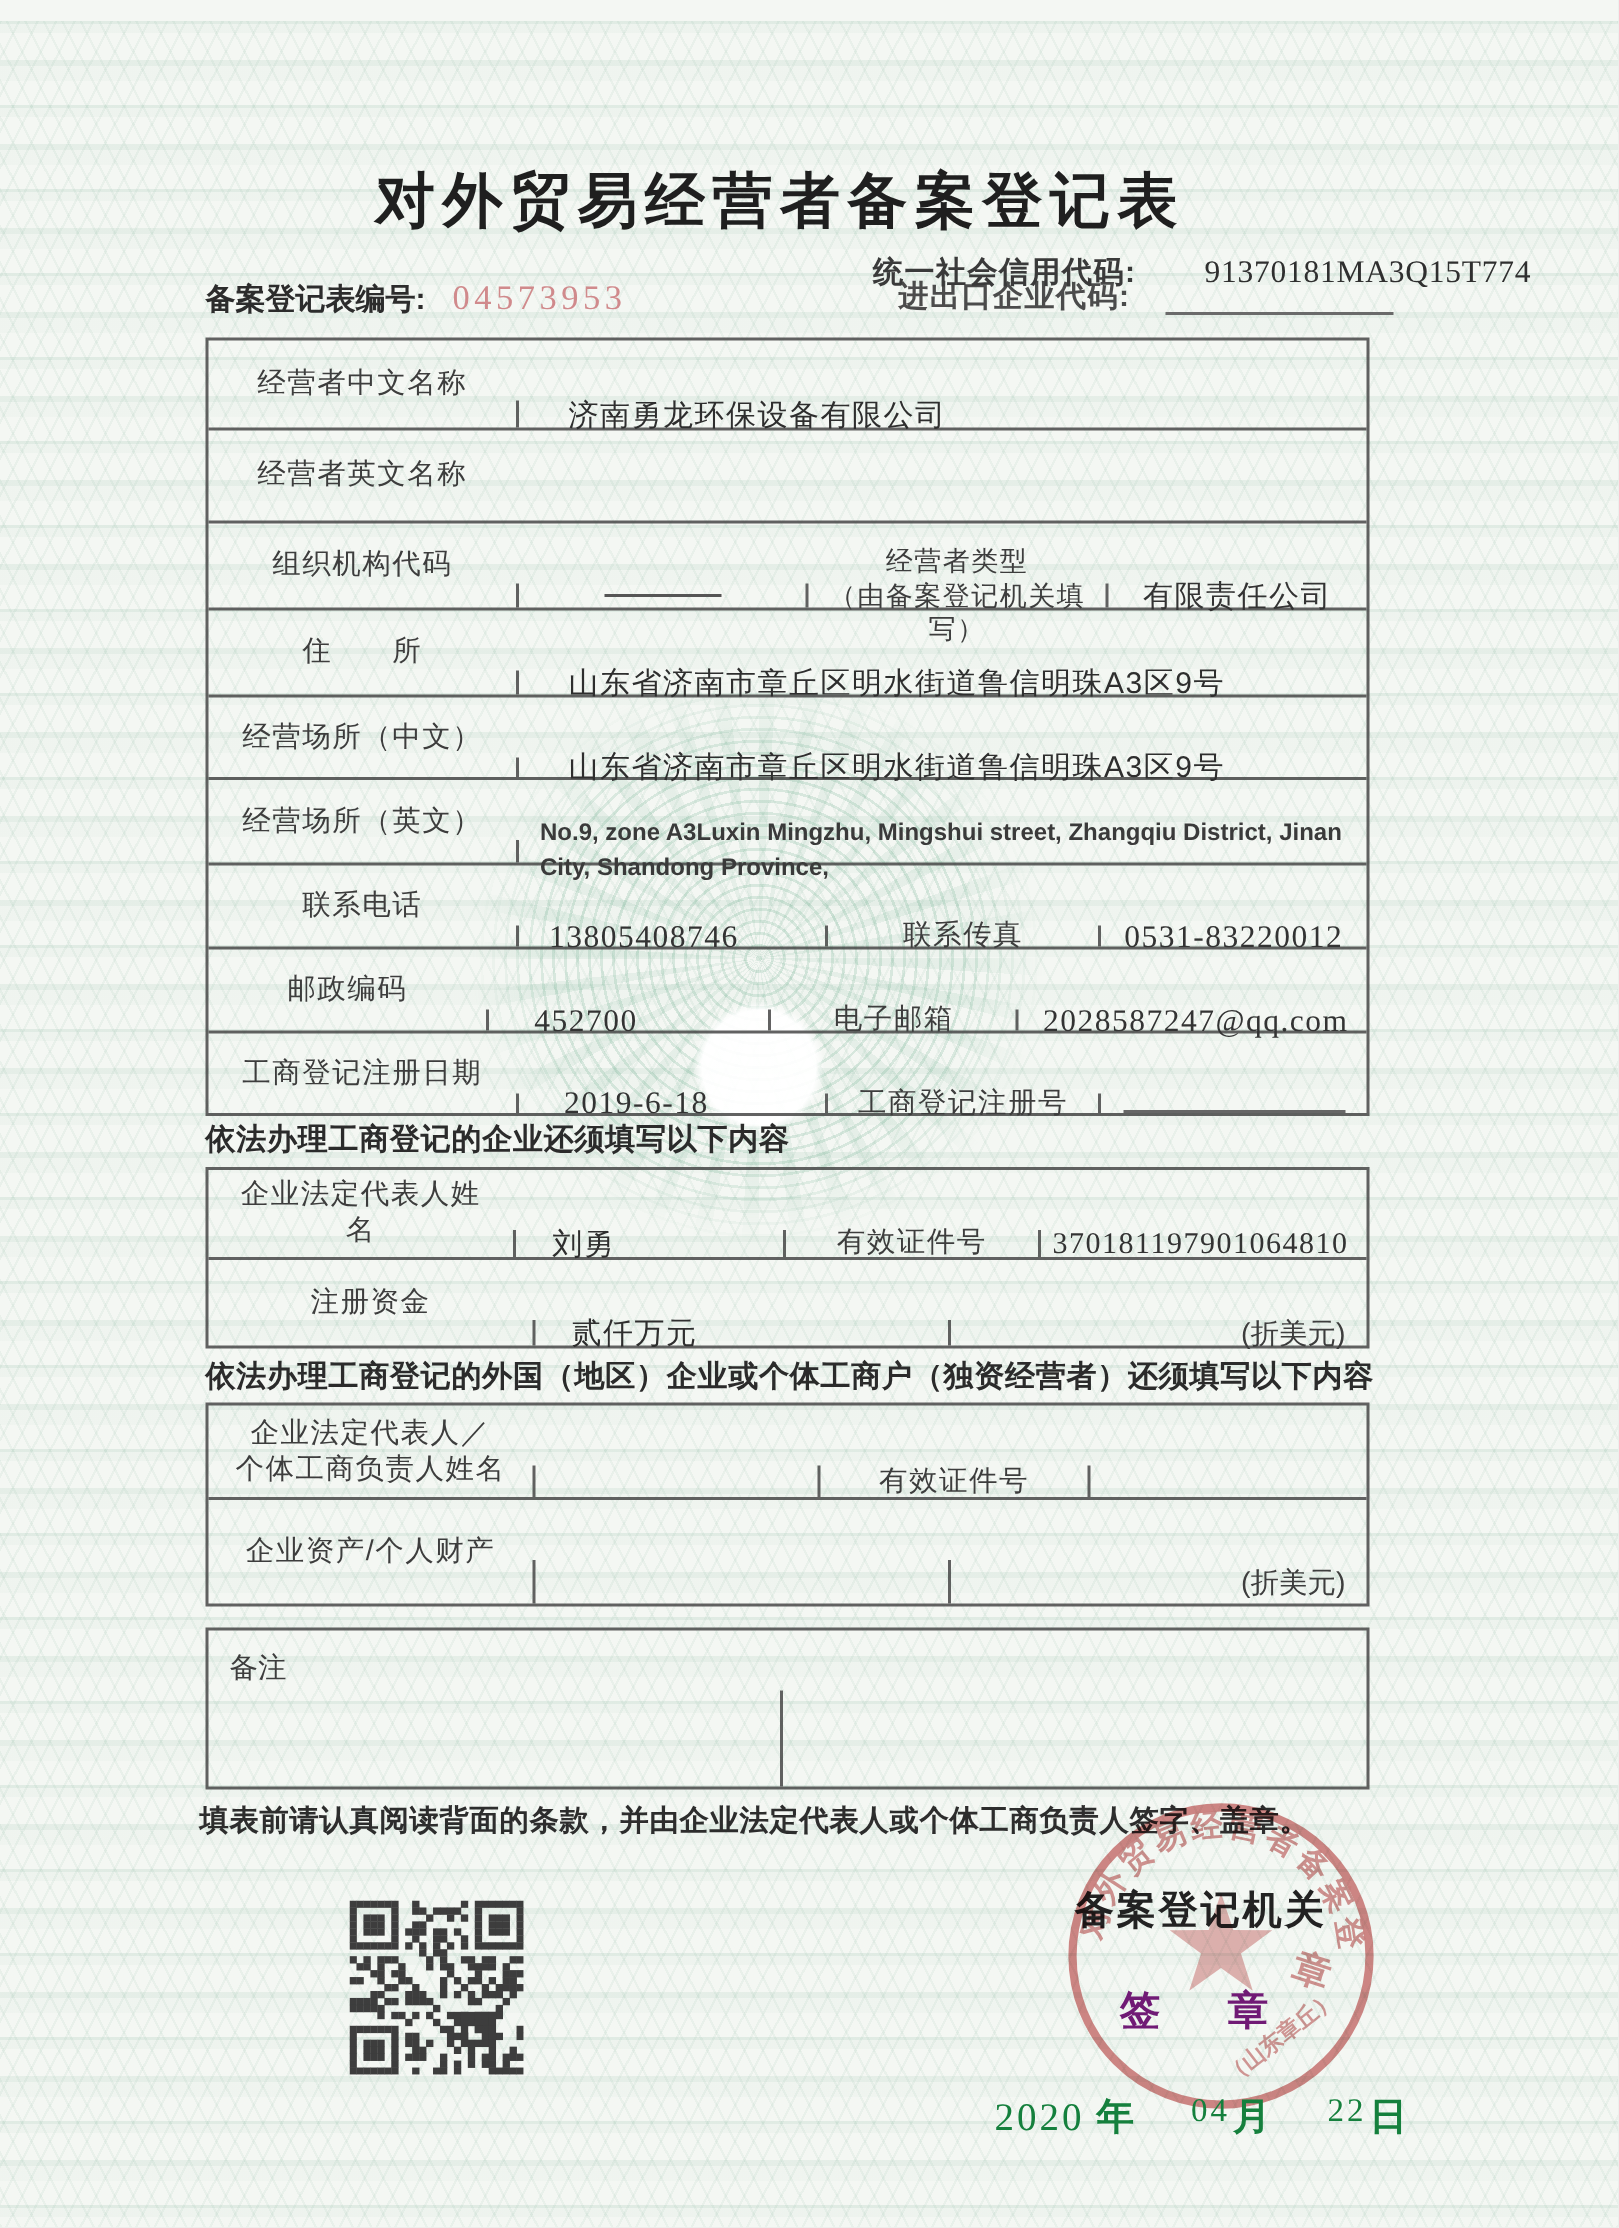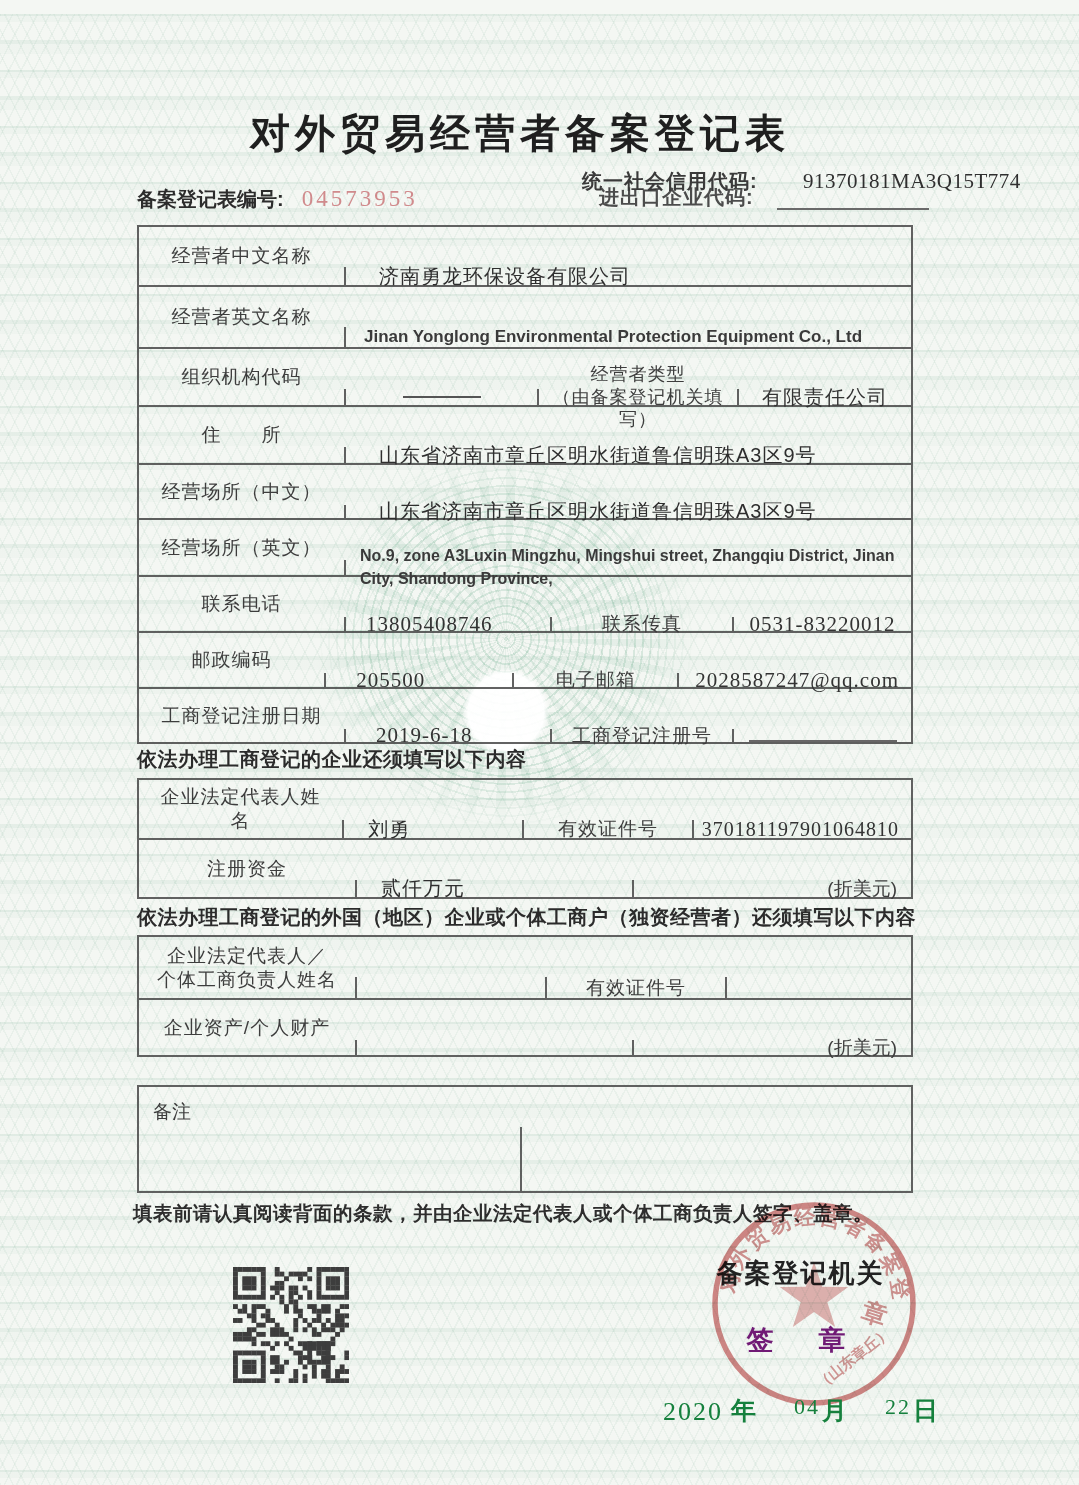--- a/index.html
+++ b/index.html
@@ -85,21 +85,20 @@
     <div class="blank"></div>
   </div>
 
   <div class="tbl" style="top:225px;">
     <div class="tr" style="height:60px;">
       <div class="td lab" style="width:205px;">经营者中文名称</div>
       <div class="td val" style="flex:1;">济南勇龙环保设备有限公司</div>
     </div>
     <div class="tr" style="height:62px;">
       <div class="td lab" style="width:205px;">经营者英文名称</div>
-      <div class="td en" style="flex:1;">Jinan Yonglong Environmental Protection Equipment Co., Ltd</div>
     </div>
     <div class="tr" style="height:58px;">
       <div class="td lab" style="width:205px;">组织机构代码</div>
       <div class="td" style="width:193px;justify-content:center;">
           <div class="dash"></div>
         </div>
       <div class="td lab" style="width:200px;flex-direction:column;justify-content:center;font-size:18px;">
         <span>经营者类型</span>
         <span>（由备案登记机关填写）</span>
       </div>
@@ -118,21 +117,21 @@
       <div class="td en2" style="flex:1;">No.9, zone A3Luxin Mingzhu, Mingshui street, Zhangqiu District, Jinan City, Shandong Province,</div>
     </div>
     <div class="tr" style="height:56px;">
       <div class="td lab" style="width:205px;">联系电话</div>
       <div class="td num" style="width:206px;padding-left:20px;">13805408746</div>
       <div class="td lab" style="width:182px;">联系传真</div>
       <div class="td num" style="flex:1;justify-content:center;">0531-83220012</div>
     </div>
     <div class="tr" style="height:56px;">
       <div class="td lab" style="width:205px;">邮政编码</div>
-      <div class="td num" style="width:206px;padding-left:30px;">205500</div>
+      <div class="td num" style="width:206px;padding-left:30px;">452700</div>
       <div class="td lab" style="width:182px;">电子邮箱</div>
       <div class="td num" style="flex:1;padding-left:16px;">2028587247@qq.com</div>
     </div>
     <div class="tr" style="height:53px;">
       <div class="td lab" style="width:205px;">工商登记注册日期</div>
       <div class="td num" style="width:206px;padding-left:30px;">2019-6-18</div>
       <div class="td lab" style="width:182px;">工商登记注册号</div>
       <div class="td" style="flex:1;justify-content:center;">
           <div class="blankline"></div>
         </div>
@@ -160,21 +159,21 @@
   <div class="tbl" style="top:935px;">
     <div class="tr" style="height:63px;">
       <div class="td lab" style="width:216px;flex-direction:column;justify-content:center;">
         <span>企业法定代表人／</span>
         <span>个体工商负责人姓名</span>
       </div>
       <div class="td" style="width:190px;"></div>
       <div class="td lab" style="width:180px;">有效证件号</div>
       <div class="td" style="flex:1;"></div>
     </div>
-    <div class="tr" style="height:55px;">
+    <div class="tr" style="height:69px;">
       <div class="td lab" style="width:216px;">企业资产/个人财产</div>
       <div class="td" style="width:277px;"></div>
       <div class="td usd" style="flex:1;">(折美元)</div>
     </div>
   </div>
 
   <div class="tbl" style="top:1085px;">
     <div class="tr" style="height:104px;">
       <div class="td remarks-lab" style="width:381px;">备注</div>
       <div class="td" style="flex:1;"></div>

